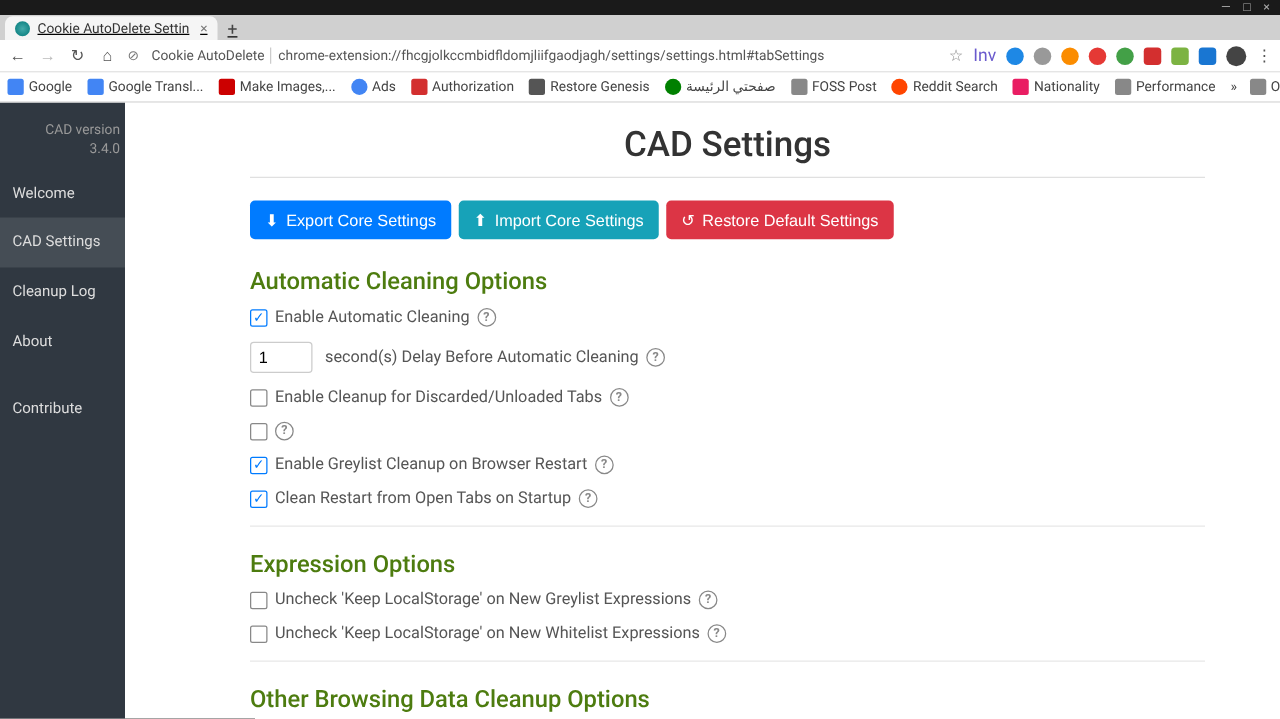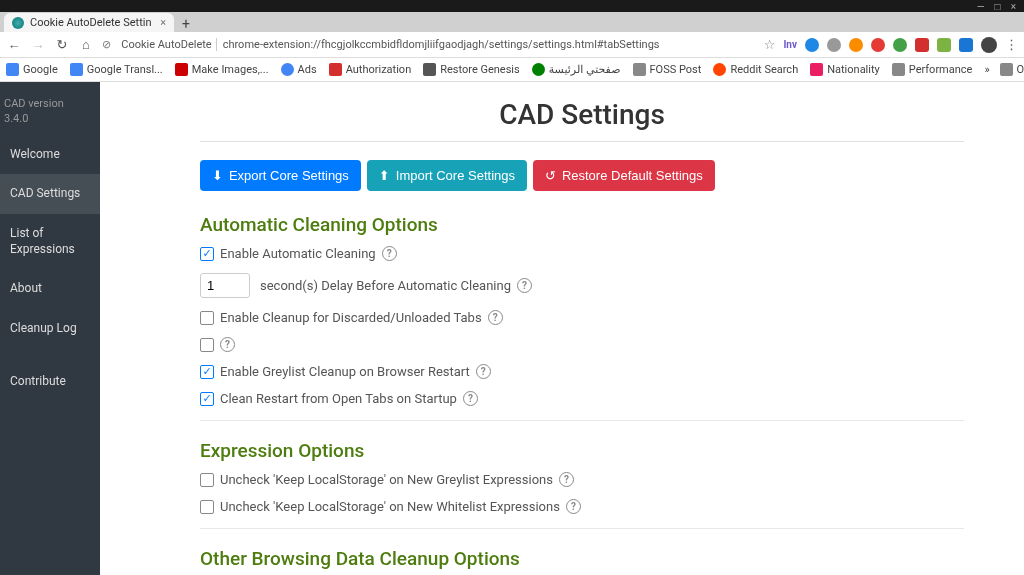--- a/index.html
+++ b/index.html
@@ -3,21 +3,21 @@
 <meta charset="utf-8">
 <style>
   * { box-sizing: border-box; margin: 0; padding: 0; }
   body { font-family: -apple-system, "Segoe UI", Roboto, Arial, sans-serif; background: #1a1a1a; width: 1024px; height: 575px; overflow: hidden; font-size: 13px; }
   
   .window { width: 1024px; height: 575px; background: #1a1a1a; display: flex; flex-direction: column; }
   .titlebar { height: 12px; background: #1a1a1a; display: flex; align-items: center; justify-content: flex-end; padding: 0 8px; color: #aaa; font-size: 10px; }
   .titlebar span { margin-left: 10px; cursor: pointer; }
   
   .browser-chrome { background: #e8e8e8; display: flex; flex-direction: column; }
-  .tab-strip { background: #d0d0d0; height: 20px; display: flex; align-items: flex-end; padding: 0 4px; }
+  .tab-strip { background: #d0d0d0; height: 20px; display: flex; align-items: flex-end; padding: 0 4px; text-decoration: underline; }
   .tab { background: #f5f5f5; border-radius: 6px 6px 0 0; padding: 3px 8px; display: flex; align-items: center; gap: 6px; font-size: 11px; color: #333; width: 170px; }
   .tab .favicon { width: 12px; height: 12px; background: radial-gradient(circle,#4aa,#077); border-radius: 50%; }
   .tab .tab-close { margin-left: auto; color: #777; font-size: 11px; }
   .new-tab { color: #444; font-size: 14px; padding: 0 8px; }
   
   .addr-row { background: #fff; height: 26px; display: flex; align-items: center; padding: 2px 6px; gap: 8px; border-bottom: 1px solid #ddd; }
   .nav-icon { color: #555; font-size: 13px; width: 16px; text-align: center; }
   .nav-icon.disabled { color: #bbb; }
   .addr-bar { flex: 1; display: flex; align-items: center; gap: 6px; font-size: 11px; color: #555; }
   .addr-bar .pfx { padding: 0 4px; border-right: 1px solid #ccc; text-align: right; }
@@ -27,21 +27,21 @@
   .ext-icons .sq { width: 14px; height: 14px; border-radius: 3px; display: inline-block; }
   .profile-icon { width: 16px; height: 16px; border-radius: 50%; background: #444; }
   
   .bm-row { background: #fff; height: 24px; display: flex; align-items: center; padding: 0 6px; gap: 12px; font-size: 11px; color: #444; border-bottom: 1px solid #ddd; overflow: hidden; white-space: nowrap; }
   .bm { display: flex; align-items: center; gap: 4px; }
   .bm .bi { width: 13px; height: 13px; border-radius: 2px; display:inline-block; }
   .bm-right { margin-left: auto; display: flex; align-items: center; gap: 10px; }
   
   .app { flex: 1; display: flex; background: #fff; overflow: hidden; }
   .sidebar { width: 100px; background: #303841; color: #c8c8c8; display: flex; flex-direction: column; font-size: 12px; }
-  .sb-version { text-align: left; padding: 14px 4px 8px; color: #999; font-size: 11px; line-height: 1.4; }
+  .sb-version { text-align: right; padding: 14px 4px 8px; color: #999; font-size: 11px; line-height: 1.4; }
   .sb-item { padding: 12px 10px; color: #ddd; cursor: pointer; line-height: 1.3; }
   .sb-item.active { background: #454d55; }
   .sb-spacer { height: 14px; }
   
   .content { flex: 1; padding: 10px 60px 10px 100px; overflow: auto; color: #333; }
   .page-title { text-align: center; font-size: 28px; font-weight: 500; padding: 6px 0 10px; border-bottom: 1px solid #e0e0e0; margin-bottom: 18px; }
   .btn-row { display: flex; gap: 6px; margin-bottom: 22px; }
   .btn { padding: 8px 12px; color: #fff; border: none; border-radius: 4px; font-size: 13px; display: flex; align-items: center; gap: 6px; cursor: pointer; }
   .btn.blue { background: #007bff; }
   .btn.teal { background: #17a2b8; }
@@ -81,21 +81,21 @@
       <span class="nav-icon disabled">→</span>
       <span class="nav-icon">↻</span>
       <span class="nav-icon">⌂</span>
       <div class="addr-bar">
         <span class="secure">⊘</span>
         <span class="pfx">Cookie AutoDelete</span>
         <span>chrome-extension://fhcgjolkccmbidfldomjliifgaodjagh/settings/settings.html#tabSettings</span>
       </div>
       <div class="ext-icons">
         <span style="color:#888;">☆</span>
-        <span style="color:#6a5acd;font-size:10px;font-weight:bold;">Inv</span>
+        <span style="color:#6a5acd;font-size:14px;font-weight:normal;">Inv</span>
         <span class="dot" style="background:#1e88e5;"></span>
         <span class="dot" style="background:#999;"></span>
         <span class="dot" style="background:#fb8c00;"></span>
         <span class="dot" style="background:#e53935;"></span>
         <span class="dot" style="background:#43a047;"></span>
         <span class="sq" style="background:#d32f2f;"></span>
         <span class="sq" style="background:#7cb342;"></span>
         <span class="sq" style="background:#1976d2;"></span>
         <span class="profile-icon"></span>
         <span style="color:#555;">⋮</span>
@@ -158,23 +158,22 @@
   </div>
 
   <div class="app">
     <div class="sidebar">
       <div class="sb-version">
         <div>CAD version</div>
         <div>3.4.0</div>
       </div>
       <div class="sb-item">Welcome</div>
       <div class="sb-item active">CAD Settings</div>
-      <div class="sb-item">List of Expressions</div>
+      <div class="sb-item">Cleanup Log</div>
       <div class="sb-item">About</div>
-      <div class="sb-item">Cleanup Log</div>
       <div class="sb-spacer"></div>
       <div class="sb-item">Contribute</div>
     </div>
 
     <div class="content">
       <div class="page-title">CAD Settings</div>
 
       <div class="btn-row">
         <button class="btn blue">
           <span>⬇</span>

